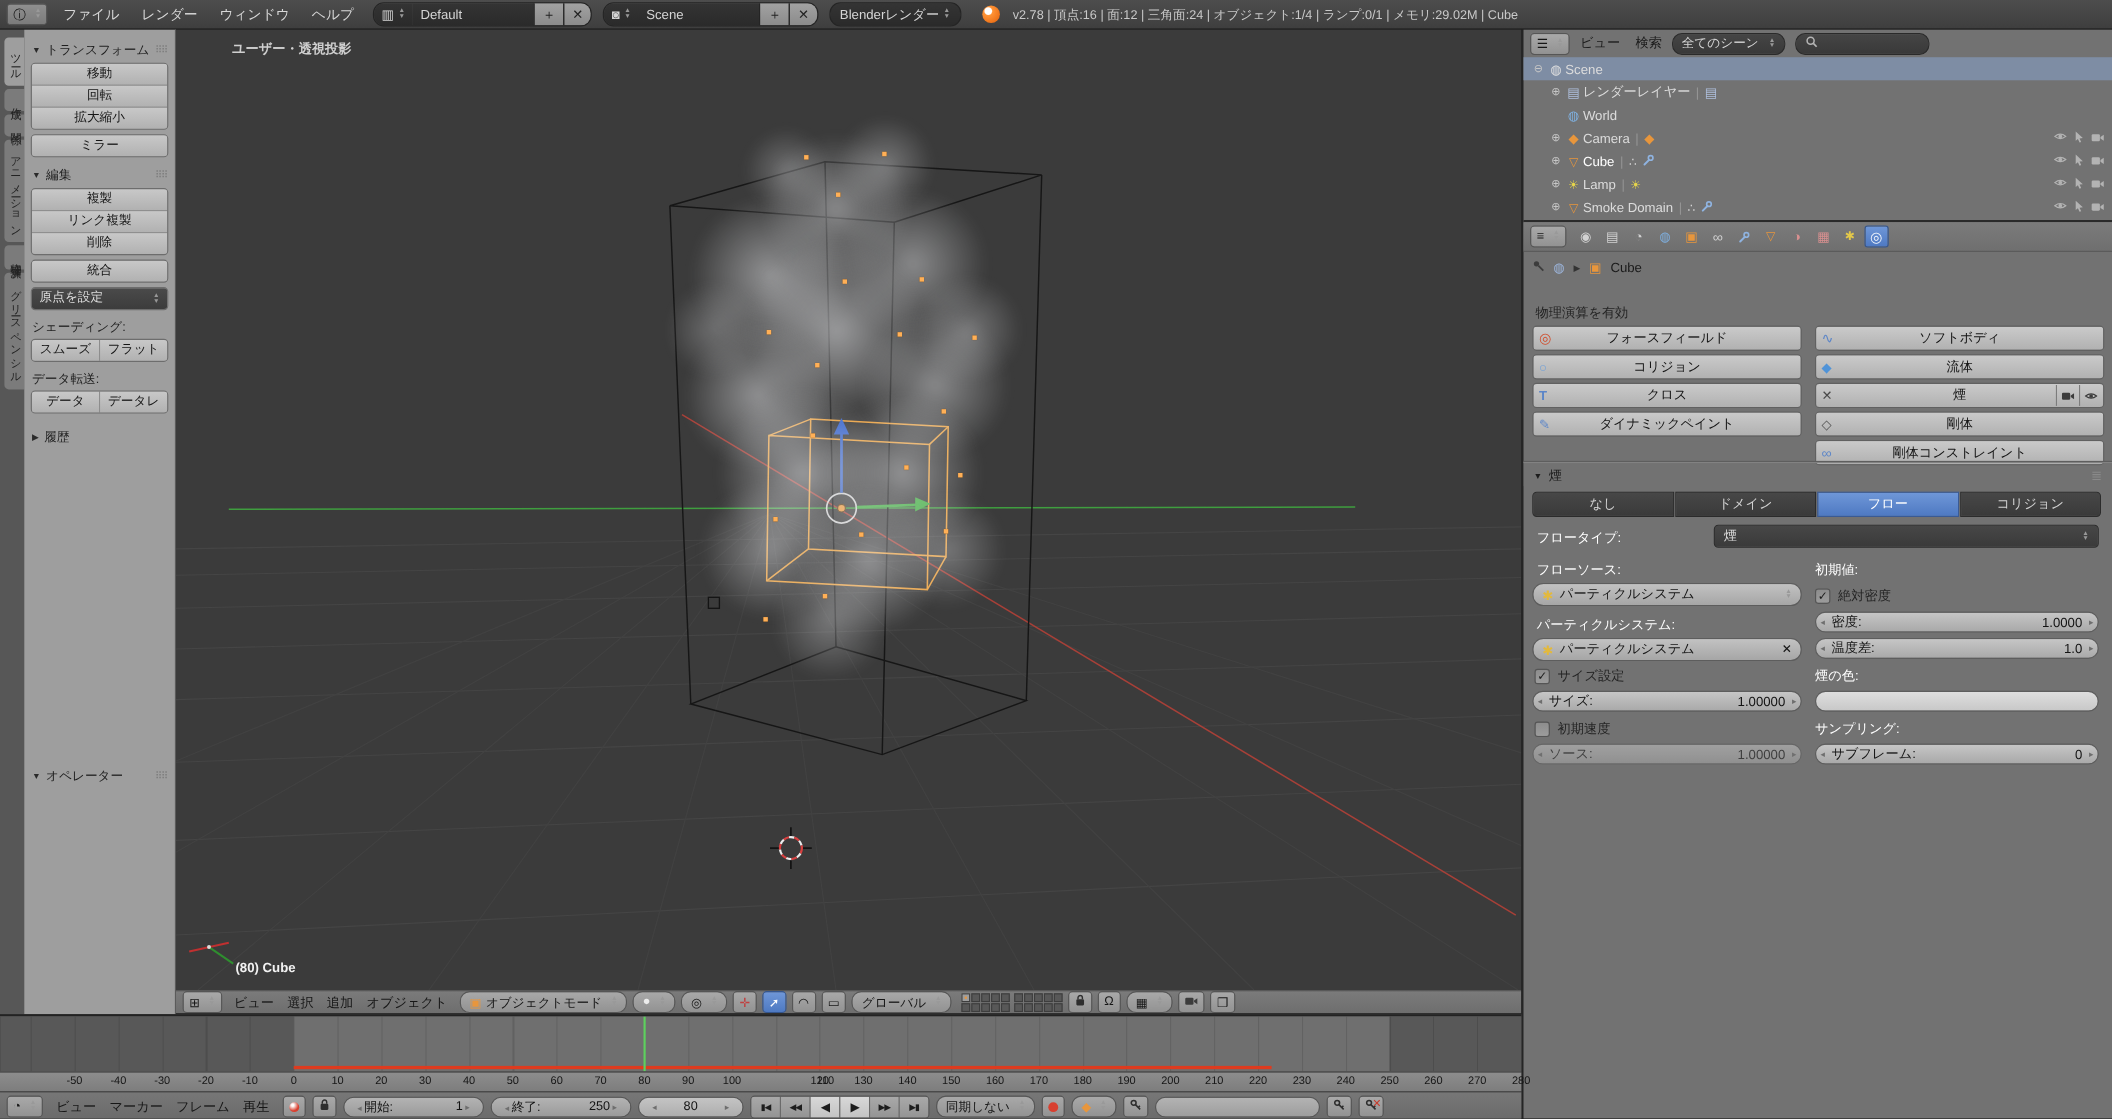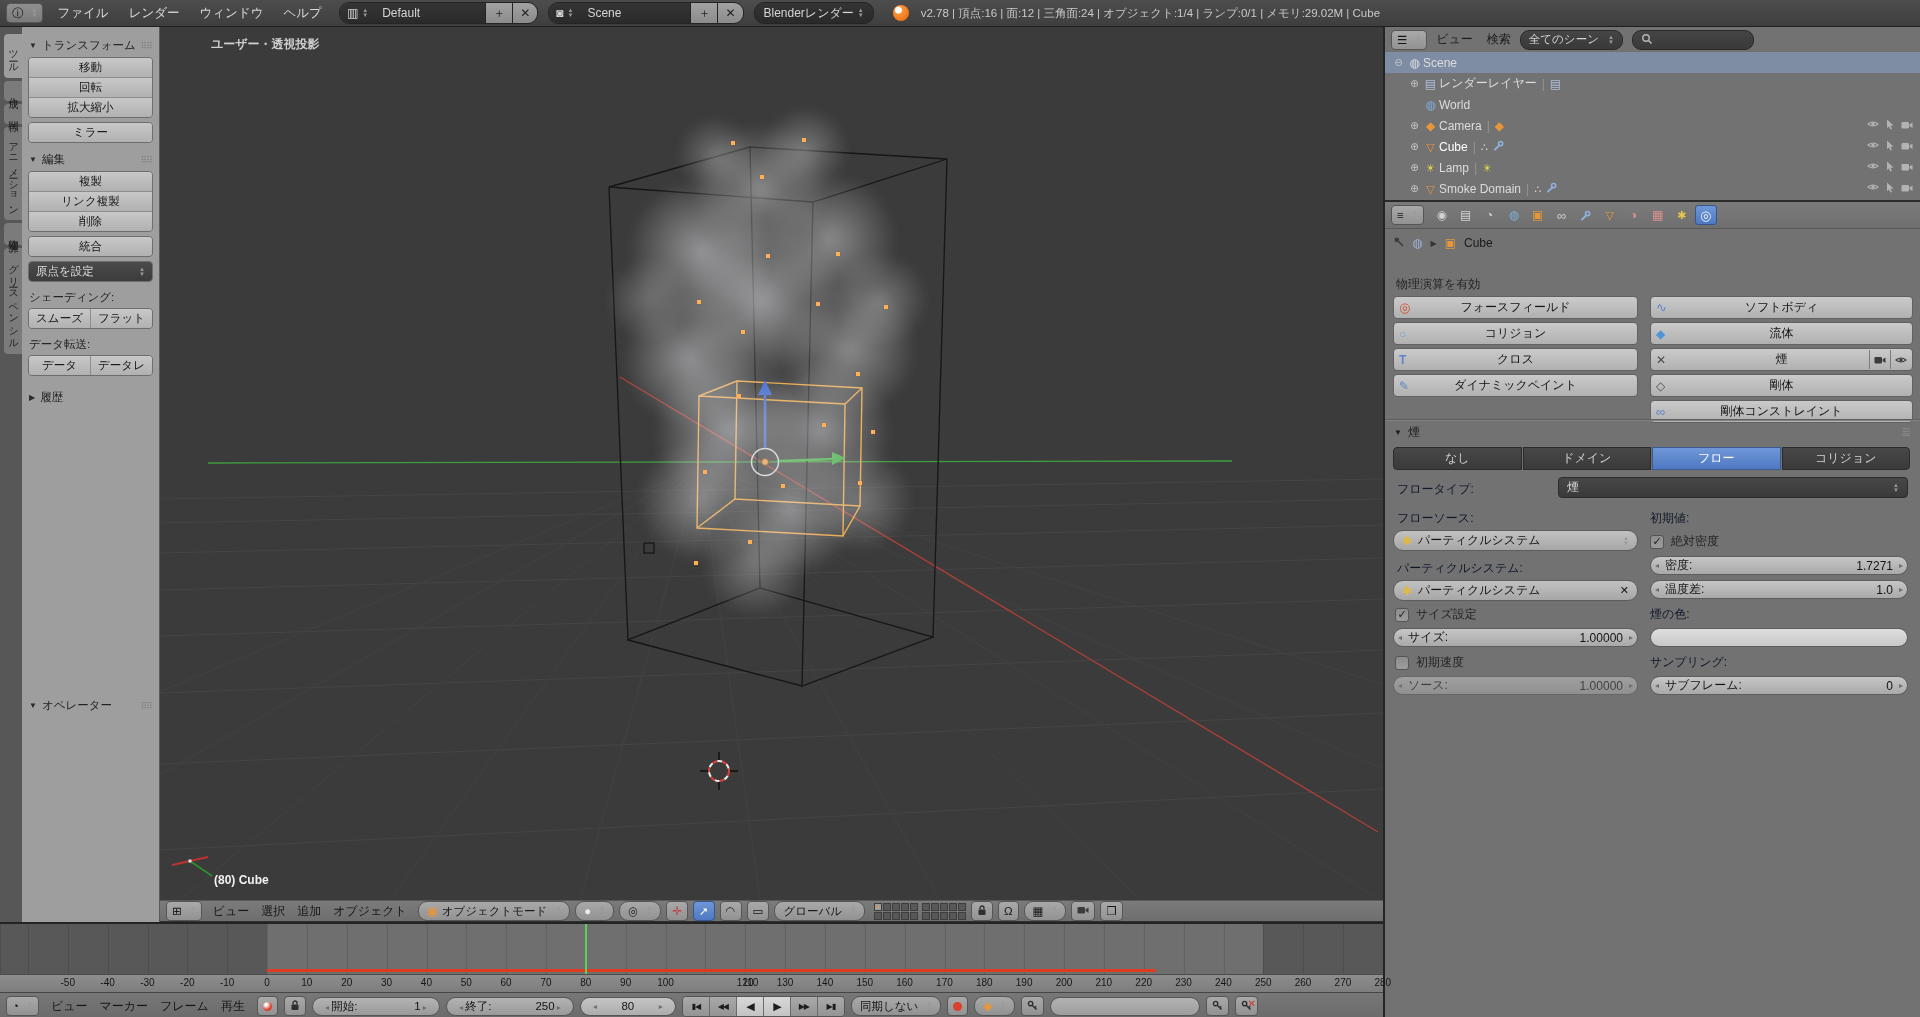--- a/index.html
+++ b/index.html
@@ -95,21 +95,21 @@
   .pbtn .mini{position:absolute;right:1px;top:1px;bottom:1px;display:flex;}
   .pbtn .mini span{width:20px;display:flex;align-items:center;justify-content:center;border-left:1px solid #7c7c7c;}
 
   .panelhead{position:absolute;left:0;right:0;height:22px;display:flex;align-items:center;gap:6px;padding:0 9px;
              color:#1c1c1c;font-size:12px;border-top:1px solid #828282;box-shadow:0 -1px 0 #5e5e5e;}
   #smoke-tabs{position:absolute;left:8px;right:10px;top:245px;display:flex;gap:1px;}
   .ttab{flex:1;height:21px;background:linear-gradient(#474747,#3a3a3a);border:1px solid #2b2b2b;color:#d2d2d2;
         display:flex;align-items:center;justify-content:center;font-size:12px;}
   .ttab:first-child{border-radius:4px 0 0 4px;} .ttab:last-child{border-radius:0 4px 4px 0;}
   .ttab.active{background:linear-gradient(#6f97d8,#4e79c2);border-color:#3a5a94;color:#fff;}
-  .plabel{position:absolute;color:#0f172a;font-size:12px;}
+  .plabel{position:absolute;color:#ffffff;font-size:12px;}
   .slider{position:absolute;height:19px;border-radius:10px;background:linear-gradient(#c6c6c6,#a9a9a9);
           border:1px solid #5d5d5d;display:flex;align-items:center;justify-content:space-between;
           padding:0 14px;color:#141414;font-size:12px;box-sizing:border-box;}
   .slider .arr{position:absolute;font-size:8px;color:#6e6e6e;top:4px;}
   .slider .arr.l{left:4px;} .slider .arr.r{right:4px;}
   .slider.disabled{opacity:.55;}
   .ddark{position:absolute;height:21px;border-radius:4px;background:linear-gradient(#474747,#3a3a3a);
          border:1px solid #2b2b2b;display:flex;align-items:center;justify-content:space-between;
          padding:0 8px;color:#dcdcdc;font-size:12px;box-sizing:border-box;}
   .dlight{position:absolute;height:21px;border-radius:10px;background:linear-gradient(#c2c2c2,#a6a6a6);
@@ -746,21 +746,21 @@
       </div>
       <div class="cbrow" style="left:265px;top:331px;">
         <span class="cb">✓</span>
         <span>絶対密度</span>
       </div>
 
       <div class="plabel" style="left:12px;top:358px;">パーティクルシステム:</div>
       <div class="slider" style="left:265px;top:354px;width:258px;">
         <span class="arr l">◂</span>
           <span>密度:</span>
-        <span>1.7271</span>
+        <span>1.0000</span>
           <span class="arr r">▸</span>
       </div>
 
       <div class="dlight" style="left:8px;top:378px;width:245px;justify-content:space-between;">
         <span style="display:flex;gap:6px;align-items:center;">
           <span style="color:#e3b93c;">✱</span>
           <span>パーティクルシステム</span>
         </span>
           <span style="font-size:11px;">✕</span>
       </div>

